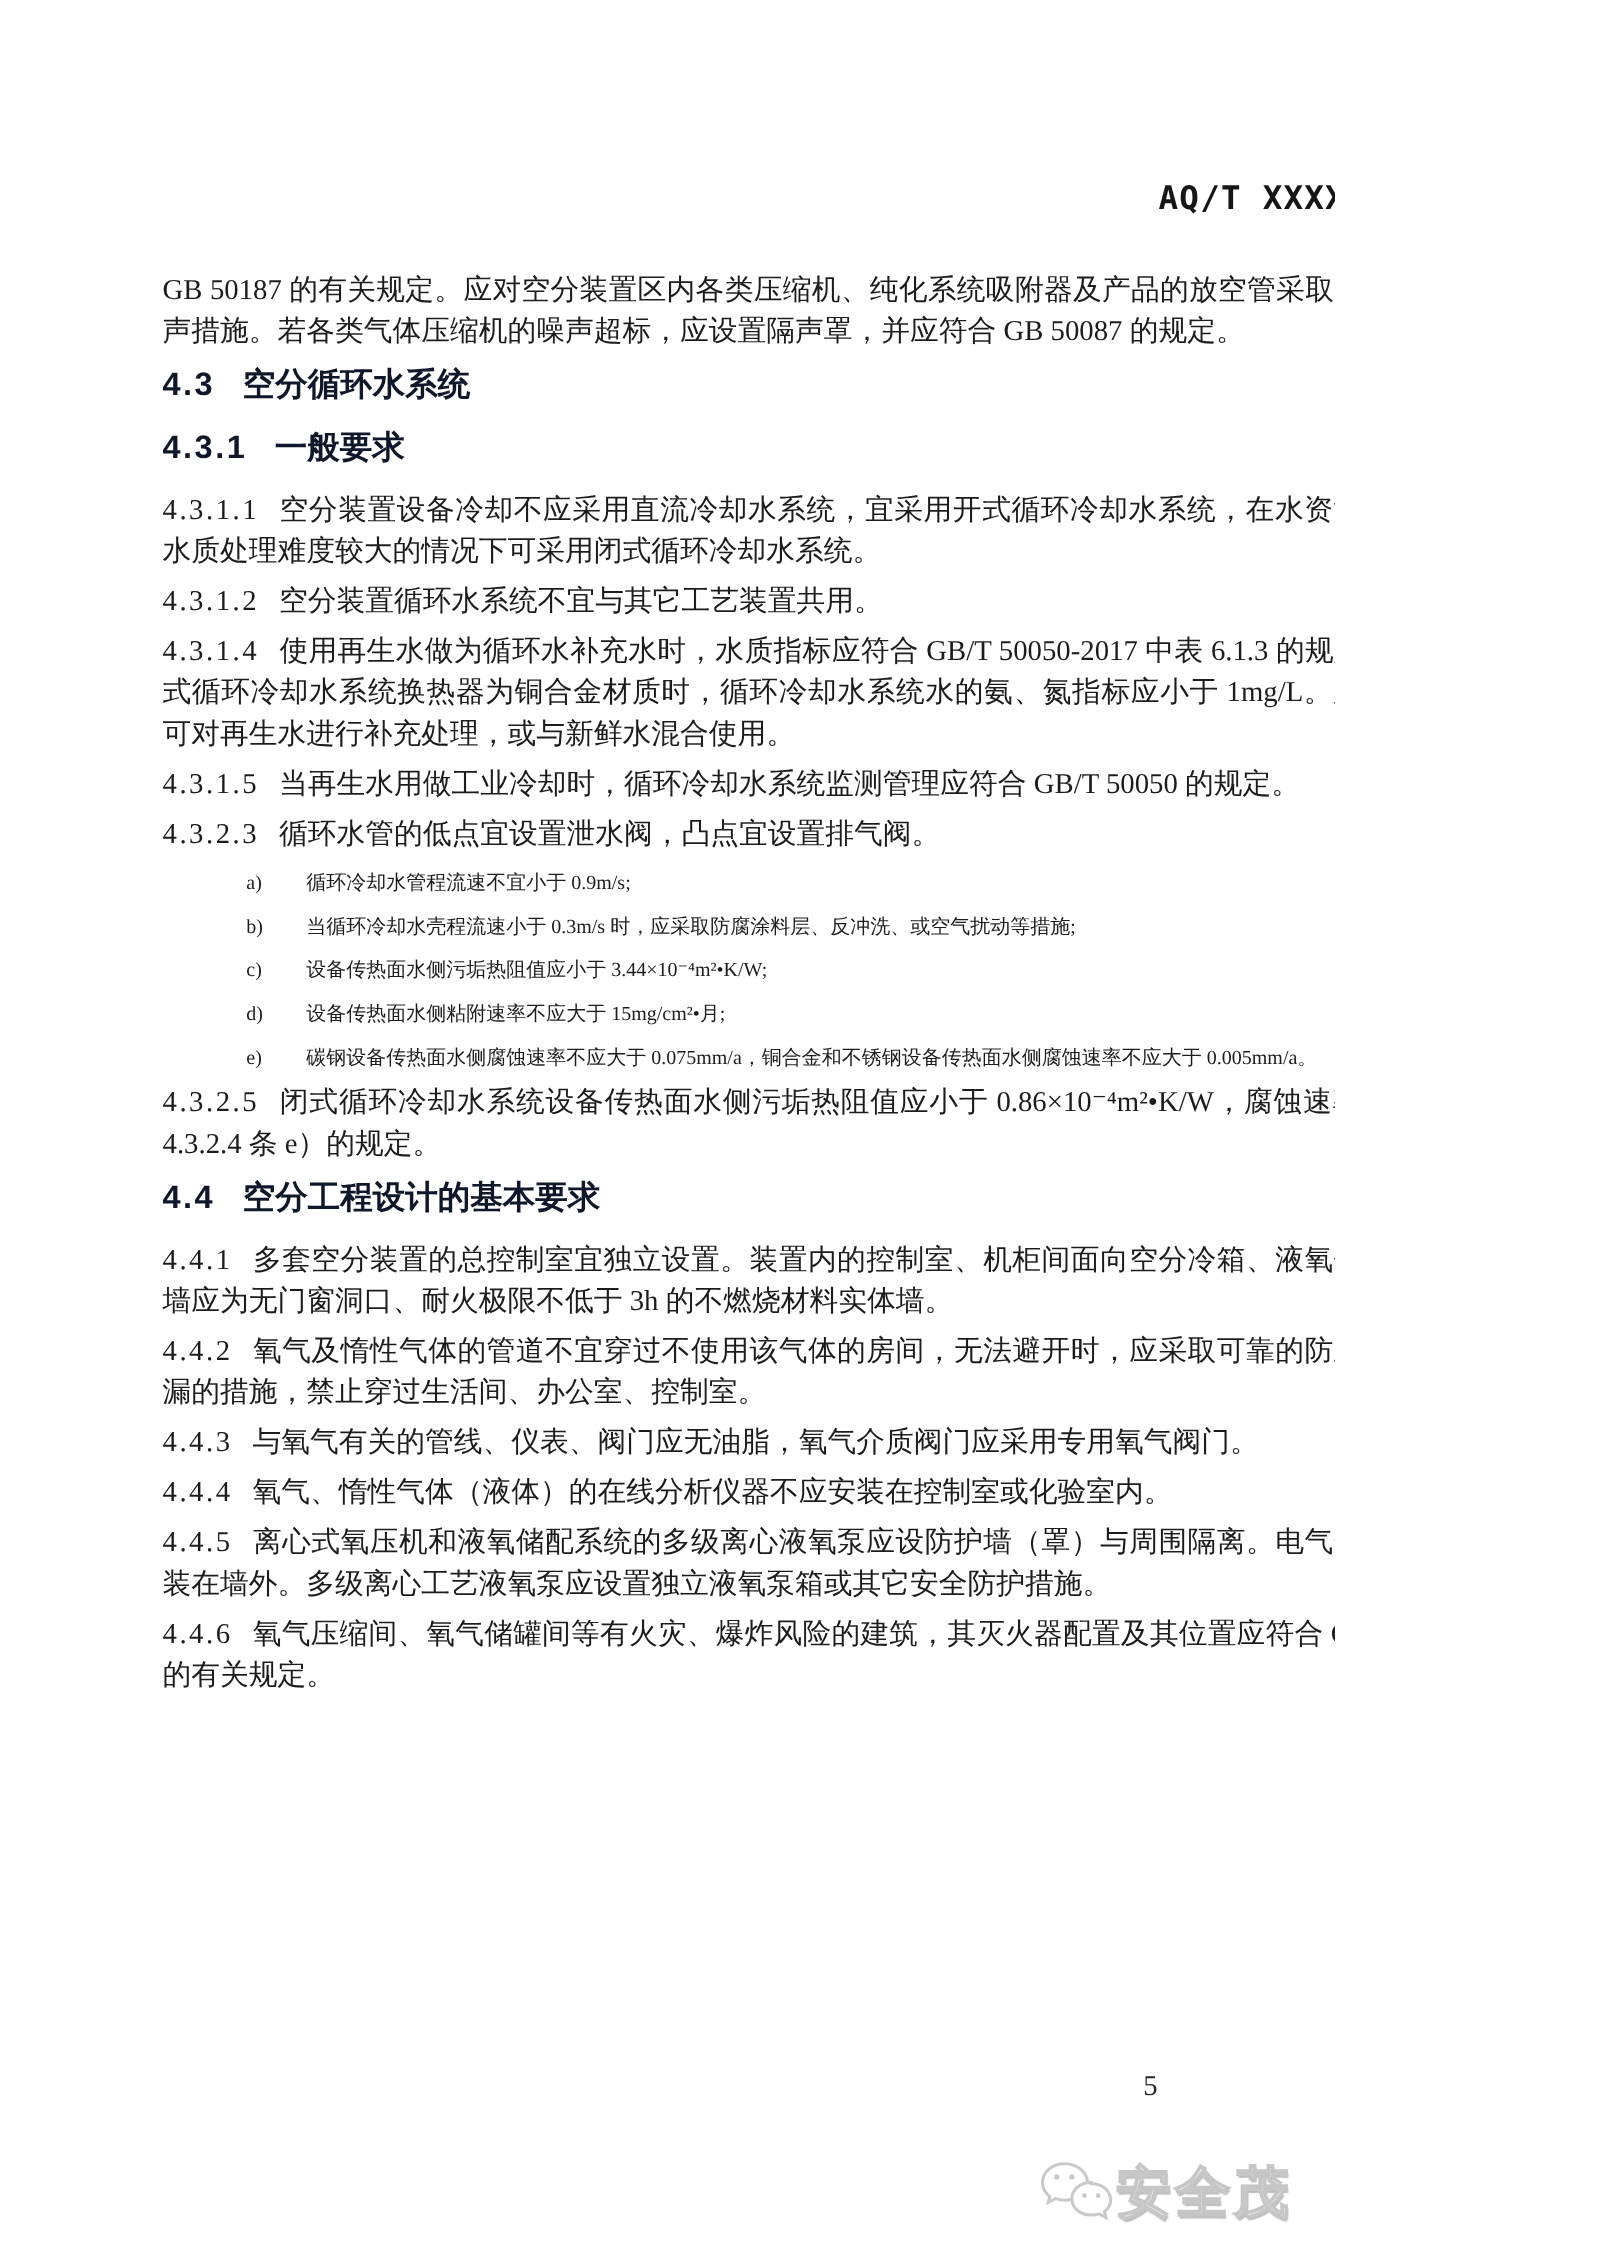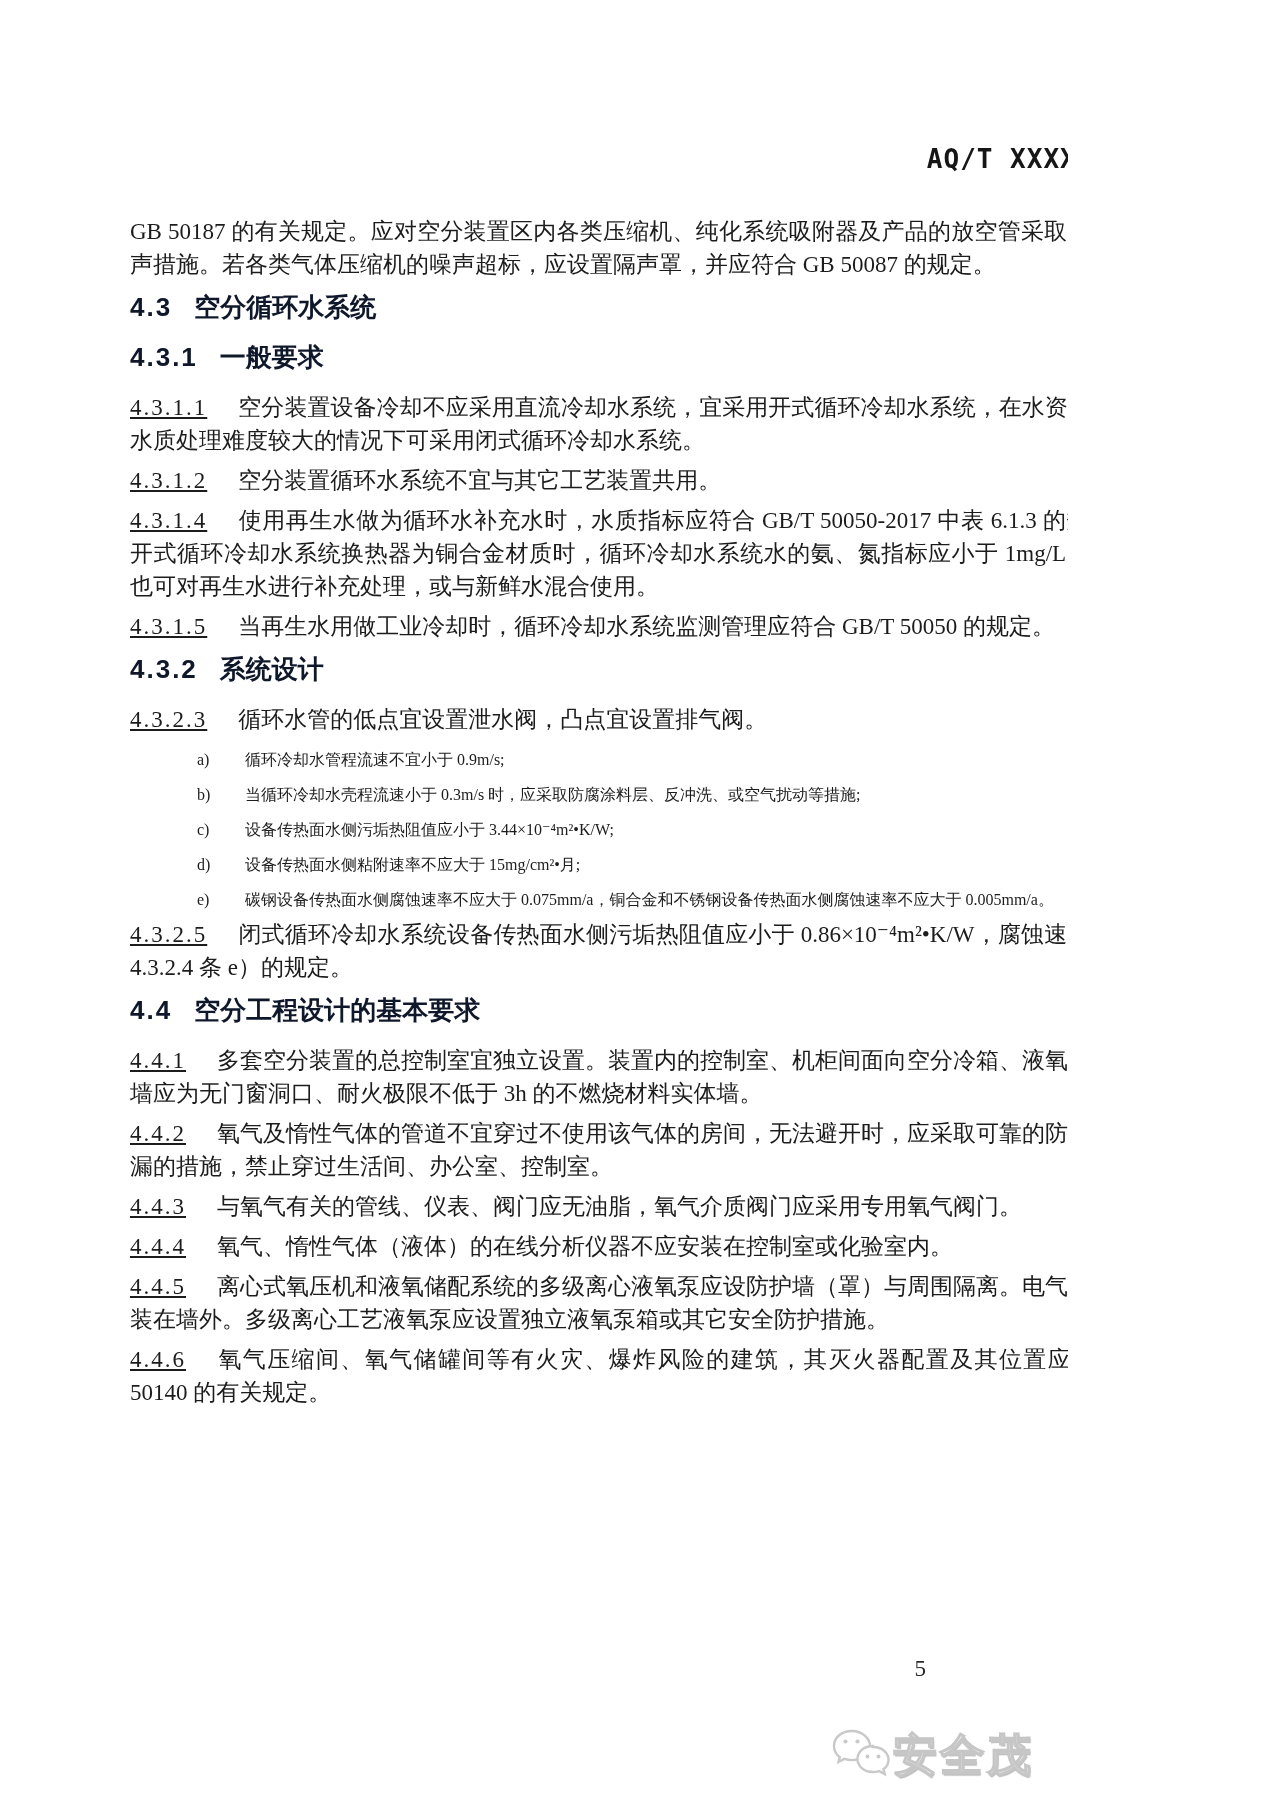--- a/index.html
+++ b/index.html
@@ -28,23 +28,22 @@
   }
   p.body-p {
     margin:0 0 7px 0;
     font-size:23px;
     line-height:33px;
     text-align:justify;
     word-break:break-word;
   }
   .c-num {
     letter-spacing:2px;
-    margin-right:31px;
+    margin-right:16px;
     white-space:nowrap;
-    text-decoration:underline;
   }
   h3.sect {
     margin:10px 0 17px 0;
     font-family:"Liberation Sans","DejaVu Sans",sans-serif;
     font-size:26px;
     font-weight:700;
     line-height:33px;
     color:#0f172a;
   }
   h3.sect .h-num { letter-spacing:2px; margin-right:22px; }
@@ -102,21 +101,20 @@
 
     <p class="body-p"><span class="c-num">4.3.1.1</span><span>空分装置设备冷却不应采用直流冷却水系统，宜采用开式循环冷却水系统，在水资源匮乏及水质处理难度较大的情况下可采用闭式循环冷却水系统。</span></p>
 
     <p class="body-p"><span class="c-num">4.3.1.2</span><span>空分装置循环水系统不宜与其它工艺装置共用。</span></p>
 
 
     <p class="body-p"><span class="c-num">4.3.1.4</span><span>使用再生水做为循环水补充水时，水质指标应符合 GB/T 50050-2017 中表 6.1.3 的规定。当开式循环冷却水系统换热器为铜合金材质时，循环冷却水系统水的氨、氮指标应小于 1mg/L。必要时也可对再生水进行补充处理，或与新鲜水混合使用。</span></p>
 
     <p class="body-p"><span class="c-num">4.3.1.5</span><span>当再生水用做工业冷却时，循环冷却水系统监测管理应符合 GB/T 50050 的规定。</span></p>
 
-    <h3 class="sect"><span class="h-num">4.3.2</span><span>系统设计</span></h3>
 
 
 
     <p class="body-p"><span class="c-num">4.3.2.3</span><span>循环水管的低点宜设置泄水阀，凸点宜设置排气阀。</span></p>
 
 
     <p class="li"><span class="li-marker">a)</span><span>循环冷却水管程流速不宜小于 0.9m/s;</span></p>
 
     <p class="li"><span class="li-marker">b)</span><span>当循环冷却水壳程流速小于 0.3m/s 时，应采取防腐涂料层、反冲洗、或空气扰动等措施;</span></p>
 

